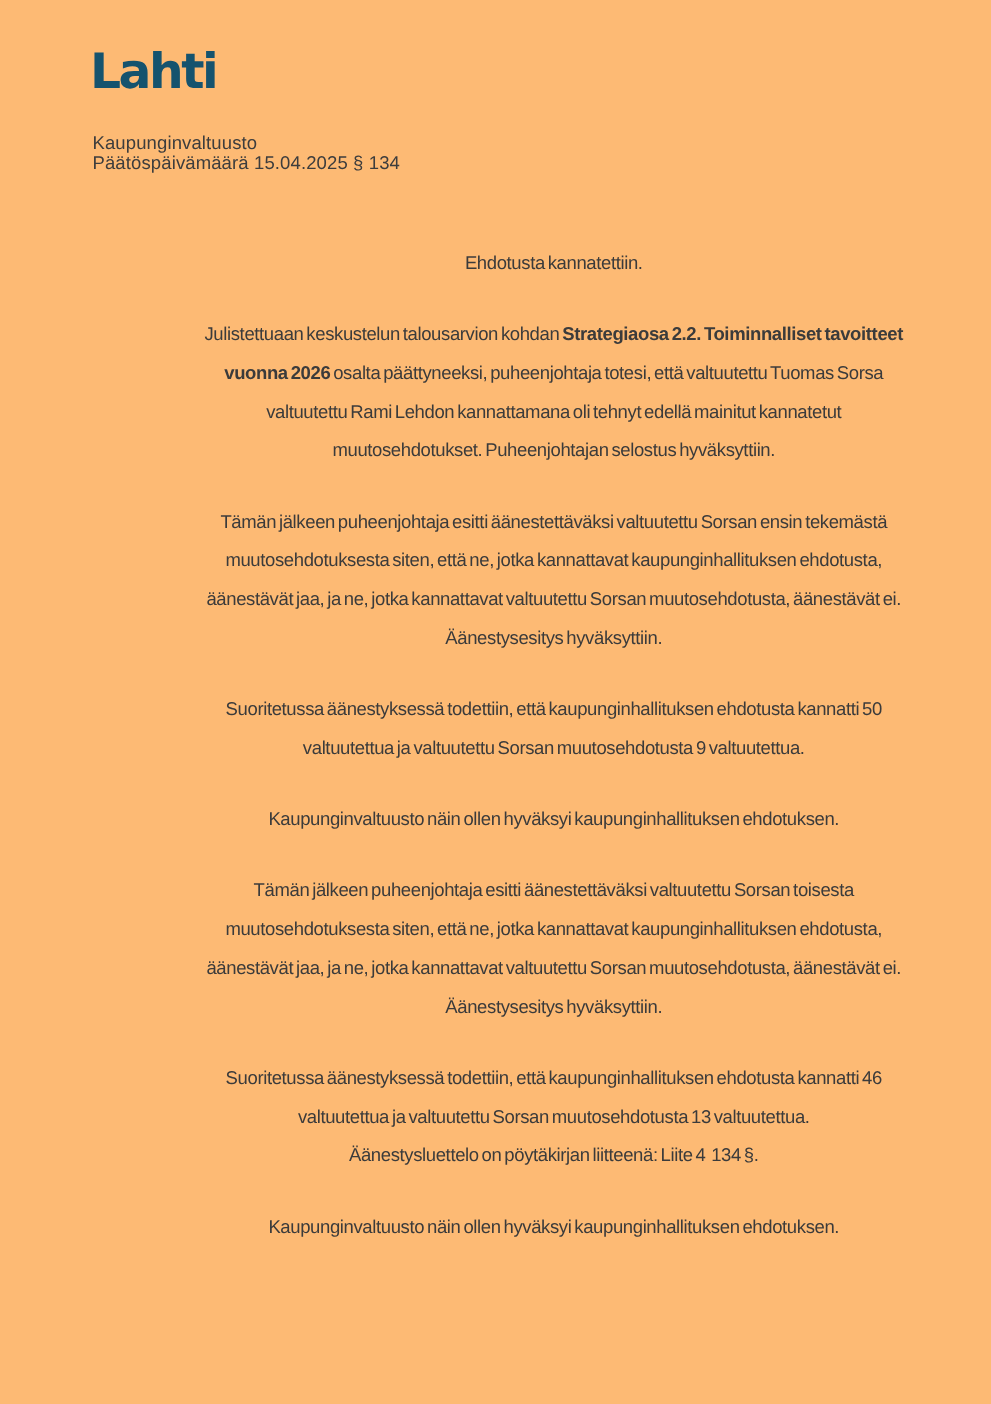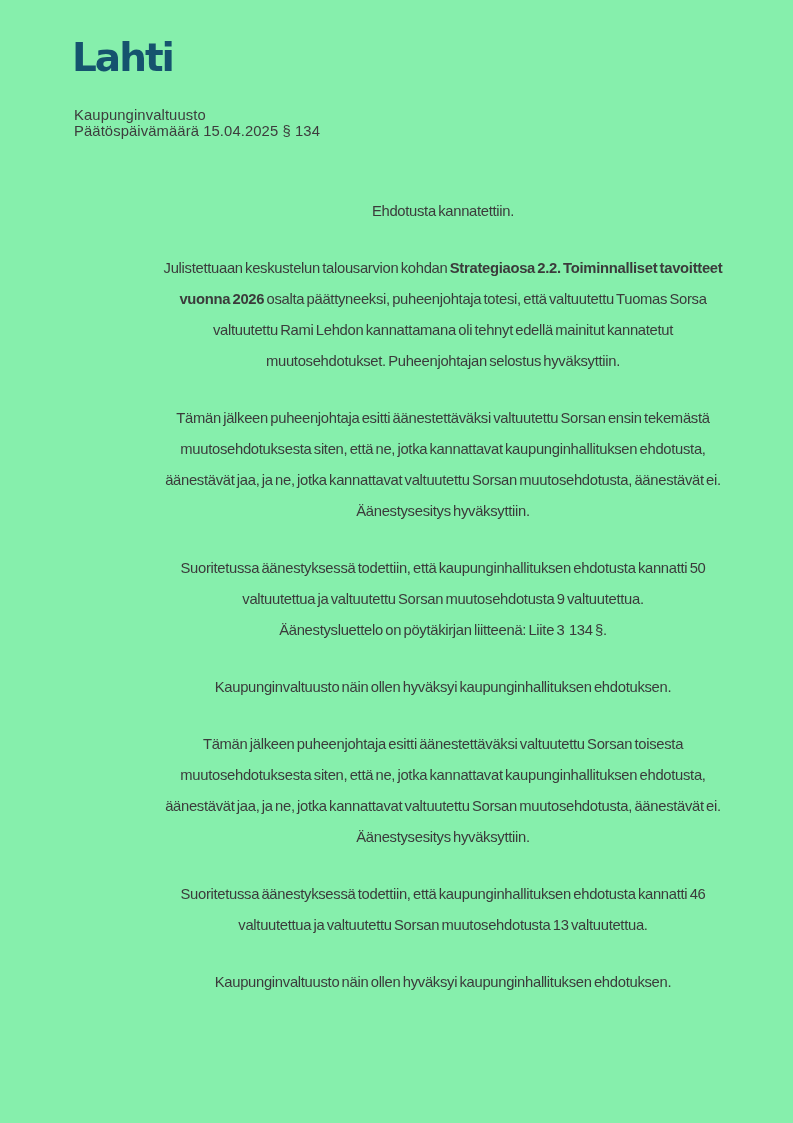--- a/index.html
+++ b/index.html
@@ -4,21 +4,21 @@
 <style>
   html, body {
     margin: 0;
     padding: 0;
     background: #ffffff;
   }
   .page {
     position: relative;
     width: 793px;
     height: 1123px;
-    background: #86efac;
+    background: #fdba74;
     overflow: hidden;
     font-family: "Liberation Sans", sans-serif;
   }
   .logo {
     position: absolute;
     left: 72px;
     top: 38px;
     font-family: "DejaVu Sans", sans-serif;
     font-weight: bold;
     font-size: 39px;
@@ -64,19 +64,19 @@
 
   <div class="header-row">
     <span>Kaupunginvaltuusto</span>
     <span>Päätöspäivämäärä 15.04.2025 § 134</span>
   </div>
 
   <div class="content" style="color: rgb(59, 59, 59); text-align: center;">
       <p class="para"><span>Ehdotusta kannatettiin.</span></p>
       <p class="para"><span>Julistettuaan keskustelun talousarvion kohdan </span><span class="bold">Strategiaosa 2.2. Toiminnalliset tavoitteet vuonna 2026</span><span> osalta päättyneeksi, puheenjohtaja totesi, että valtuutettu Tuomas Sorsa valtuutettu Rami Lehdon kannattamana oli tehnyt edellä mainitut kannatetut muutosehdotukset. Puheenjohtajan selostus hyväksyttiin.</span></p>
       <p class="para"><span>Tämän jälkeen puheenjohtaja esitti äänestettäväksi valtuutettu Sorsan ensin tekemästä muutosehdotuksesta siten, että ne, jotka kannattavat kaupunginhallituksen ehdotusta, äänestävät jaa, ja ne, jotka kannattavat valtuutettu Sorsan muutosehdotusta, äänestävät ei. Äänestysesitys hyväksyttiin.</span></p>
-      <p class="para"><span>Suoritetussa äänestyksessä todettiin, että kaupunginhallituksen ehdotusta kannatti 50 valtuutettua ja valtuutettu Sorsan muutosehdotusta 9 valtuutettua.</span><br><span>Äänestysluettelo on pöytäkirjan liitteenä: Liite 3  134 §.</span></p>
+      <p class="para"><span>Suoritetussa äänestyksessä todettiin, että kaupunginhallituksen ehdotusta kannatti 50 valtuutettua ja valtuutettu Sorsan muutosehdotusta 9 valtuutettua.</span><br></p>
       <p class="para"><span>Kaupunginvaltuusto näin ollen hyväksyi kaupunginhallituksen ehdotuksen.</span></p>
       <p class="para"><span>Tämän jälkeen puheenjohtaja esitti äänestettäväksi valtuutettu Sorsan toisesta muutosehdotuksesta siten, että ne, jotka kannattavat kaupunginhallituksen ehdotusta, äänestävät jaa, ja ne, jotka kannattavat valtuutettu Sorsan muutosehdotusta, äänestävät ei. Äänestysesitys hyväksyttiin.</span></p>
-      <p class="para"><span>Suoritetussa äänestyksessä todettiin, että kaupunginhallituksen ehdotusta kannatti 46 valtuutettua ja valtuutettu Sorsan muutosehdotusta 13 valtuutettua.</span><br></p>
+      <p class="para"><span>Suoritetussa äänestyksessä todettiin, että kaupunginhallituksen ehdotusta kannatti 46 valtuutettua ja valtuutettu Sorsan muutosehdotusta 13 valtuutettua.</span><br><span>Äänestysluettelo on pöytäkirjan liitteenä: Liite 4  134 §.</span></p>
       <p class="para"><span>Kaupunginvaltuusto näin ollen hyväksyi kaupunginhallituksen ehdotuksen.</span></p>
     </div>
 </div>
 
 </body></html>

